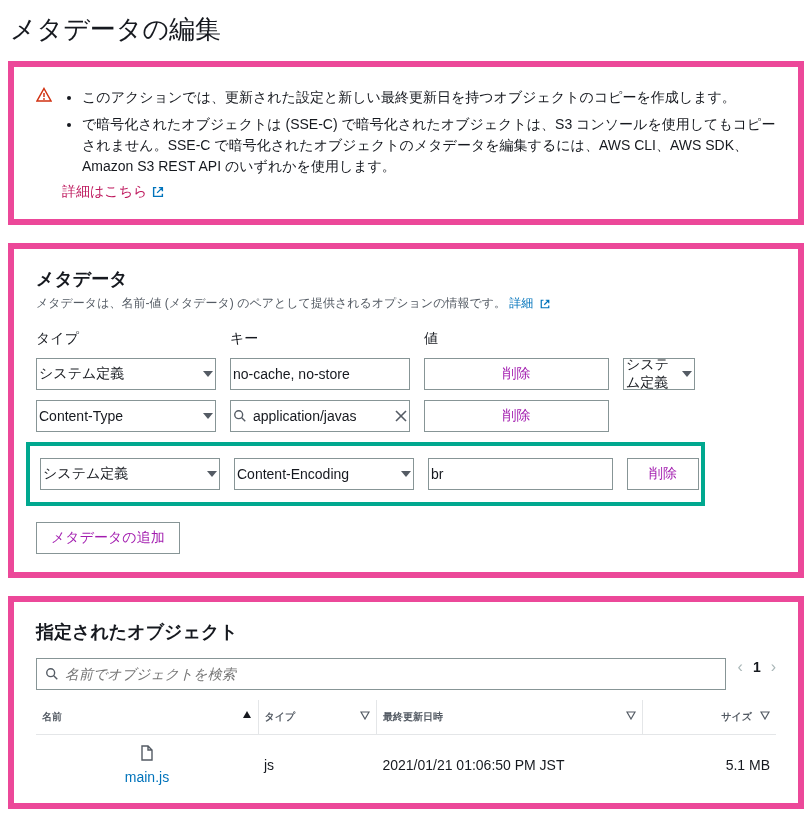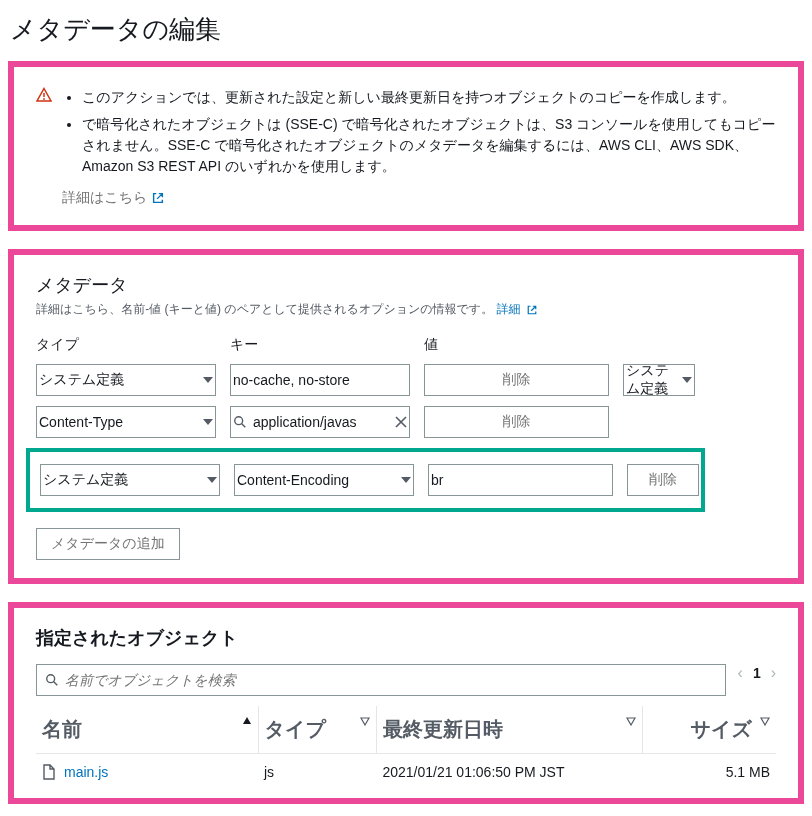--- a/index.html
+++ b/index.html
@@ -10,51 +10,51 @@
   font-size: 14px;
   padding: 8px;
   width: 812px;
 }
 h1 { font-size: 26px; font-weight: 400; margin: 4px 0 14px 2px; color:#16191f;}
 .panel { border: 6px solid #ec4899; background:#fff; margin-bottom: 18px; padding: 18px 22px; }
 .alert { display:flex; align-items:flex-start; gap:10px;}
 .alert-icon { color:#d13212; margin-top:2px; flex:0 0 auto;}
 ul { list-style: disc; padding-left: 20px; margin-top:2px;}
 li { margin-bottom: 6px; line-height:1.5;}
-.learn-link { color:#737373; text-decoration:none; display:inline-flex; align-items:center; gap:4px; margin-top:6px; margin-left:26px;}
+.learn-link { color:#be185d; text-decoration:none; display:inline-flex; align-items:center; gap:4px; margin-left:26px;}
 .ext-icon { width:14px; height:14px; }
-.section-title { font-size: 18px; font-weight: 400; margin-bottom: 4px;}
+.section-title { font-size: 18px; font-weight: 700; margin-bottom: 4px;}
 .section-desc { font-size: 12px; color:#545b64; margin-bottom:18px;}
 .section-desc a { color:#0073bb; text-decoration:none; }
 .meta-grid { display:grid; grid-template-columns: 180px 180px 185px 72px; gap: 10px 14px; align-items:center; margin-bottom:8px;}
 .col-label { font-size:14px; color:#16191f; }
 .select, .input, .search-input { height:32px; border:1px solid #879596; background:#fff; font-size:14px; padding:0 2px; display:flex; align-items:center; position:relative;}
 .select { justify-content:space-between; cursor:pointer;}
 .select .caret { color:#545b64;}
 .input { }
 .search-input { display:flex; align-items:center; gap:6px; position:relative;}
 .search-input .mag { color:#545b64; flex:0 0 auto;}
 .search-input .txt { flex:1; overflow:hidden; white-space:nowrap; text-overflow:ellipsis;}
 .search-input .clear { color:#545b64; flex:0 0 auto; cursor:pointer;}
-.btn { height:32px; border:1px solid #879596; background:#fff; font-size:14px; padding:0 14px; cursor:pointer; display:inline-flex; align-items:center; justify-content:center; color:#737373;}
+.btn { height:32px; border:1px solid #879596; background:#fff; font-size:14px; padding:0 14px; cursor:pointer; display:inline-flex; align-items:center; justify-content:center; color:#a21caf;}
 .btn.primary { background:#ff9900; border-color:#ff9900; color:#fff; font-weight:600;}
 .highlight-row { grid-column: 1 / -1; display:grid; grid-template-columns: 180px 180px 185px 72px; gap: 10px 14px; align-items:center; padding: 12px 10px; margin-left:-10px; margin-right:-10px; border: 4px solid #00a88f;}
 .add-btn { margin-top:8px;}
 .obj-title { font-size:18px; font-weight:700; margin-bottom:14px;}
 .search-row { display:flex; align-items:flex-start; gap:12px; margin-bottom:0;}
 .search-box { flex:1; height:32px; border:1px solid #879596; display:flex; align-items:center; padding:0 8px; gap:6px;}
 .search-box input { border:none; outline:none; flex:1; font-size:14px; font-style:italic; color:#879596;}
 .pager { display:flex; align-items:center; gap:10px; color:#545b64;}
 .pager .num { color:#16191f; font-weight:600;}
 .pager .nav { cursor:pointer; color:#aab7b8; font-size:16px;}
 table { width:100%; border-collapse:collapse; margin-top:10px;}
-thead th { text-align:left; font-weight:600; font-size:20px; color:#545b64; padding:10px 6px; border-bottom:1px solid #e4e6e8; position:relative;}
+thead th { text-align:left; font-weight:600; font-size:10px; color:#545b64; padding:10px 6px; border-bottom:1px solid #e4e6e8; position:relative;}
 thead th .sort { float:right; color:#545b64; cursor:pointer;}
 tbody td { padding:10px 6px; font-size:14px; }
-.file-cell { display:flex; align-items:center; gap:8px;}
+.file-cell { display:flex; align-items:center; gap:8px;flex-direction:column;}
 .file-cell a { color:#0073bb; text-decoration:none;}
 .size-col { text-align:right;}
 .th-sep { border-left:1px solid #e4e6e8;}
 .footer { display:flex; justify-content:flex-end; align-items:center; gap:16px; padding: 4px 4px 6px;}
 .cancel { color:#545b64; cursor:pointer;}
 .primary-wrap { border:4px solid #00a88f; display:inline-block;}
 .triangle svg, .caret svg, .mag svg, .clear svg, .ext-icon svg, .file-icon svg, .sort svg { display:block;}
 </style>
 </head>
 <body>
@@ -83,21 +83,21 @@
       <svg width="14" height="14" viewBox="0 0 16 16">
           <path fill="none" stroke="#0073bb" stroke-width="1.6" d="M6 3H3v10h10v-3M9 3h4v4M13 3 7 9"></path>
         </svg>
     </span>
   </a>
 </div>
 
 <div class="panel">
   <div class="section-title">メタデータ</div>
   <div class="section-desc">
-    <span>詳細はこちら、名前-値 (キーと値) のペアとして提供されるオプションの情報です。</span>
+    <span>メタデータは、名前-値 (メタデータ) のペアとして提供されるオプションの情報です。</span>
     <a href="#">
       <span>詳細</span>
       <svg width="12" height="12" viewBox="0 0 16 16" style="vertical-align:middle;margin-left:2px;">
           <path fill="none" stroke="#0073bb" stroke-width="1.6" d="M6 3H3v10h10v-3M9 3h4v4M13 3 7 9"></path>
         </svg>
     </a>
   </div>
 
   <div class="meta-grid">
     <div class="col-label">タイプ</div>

